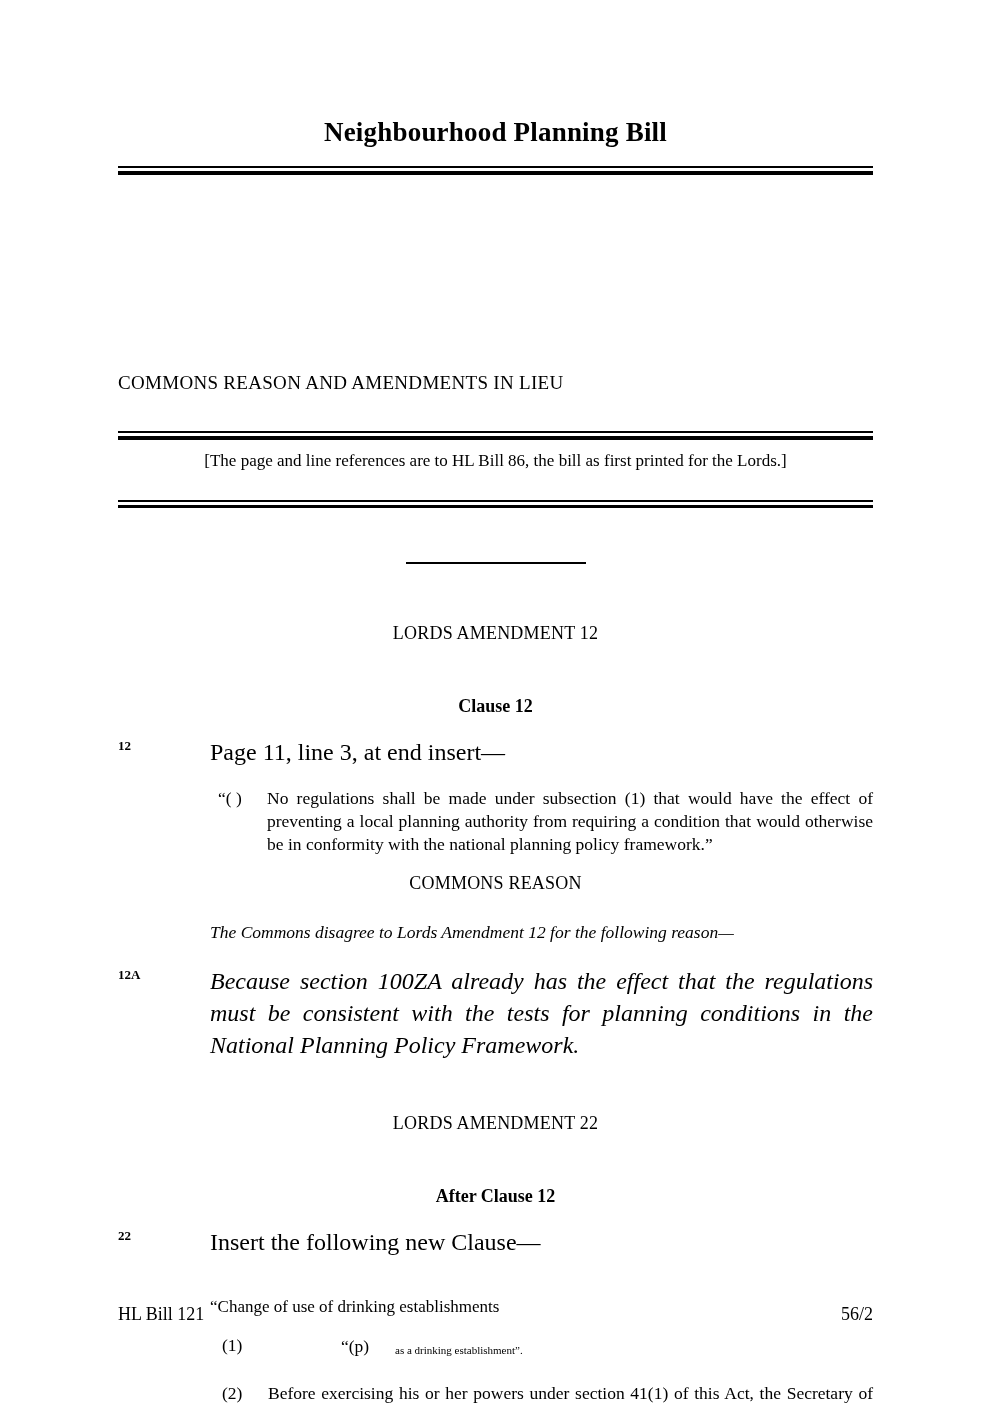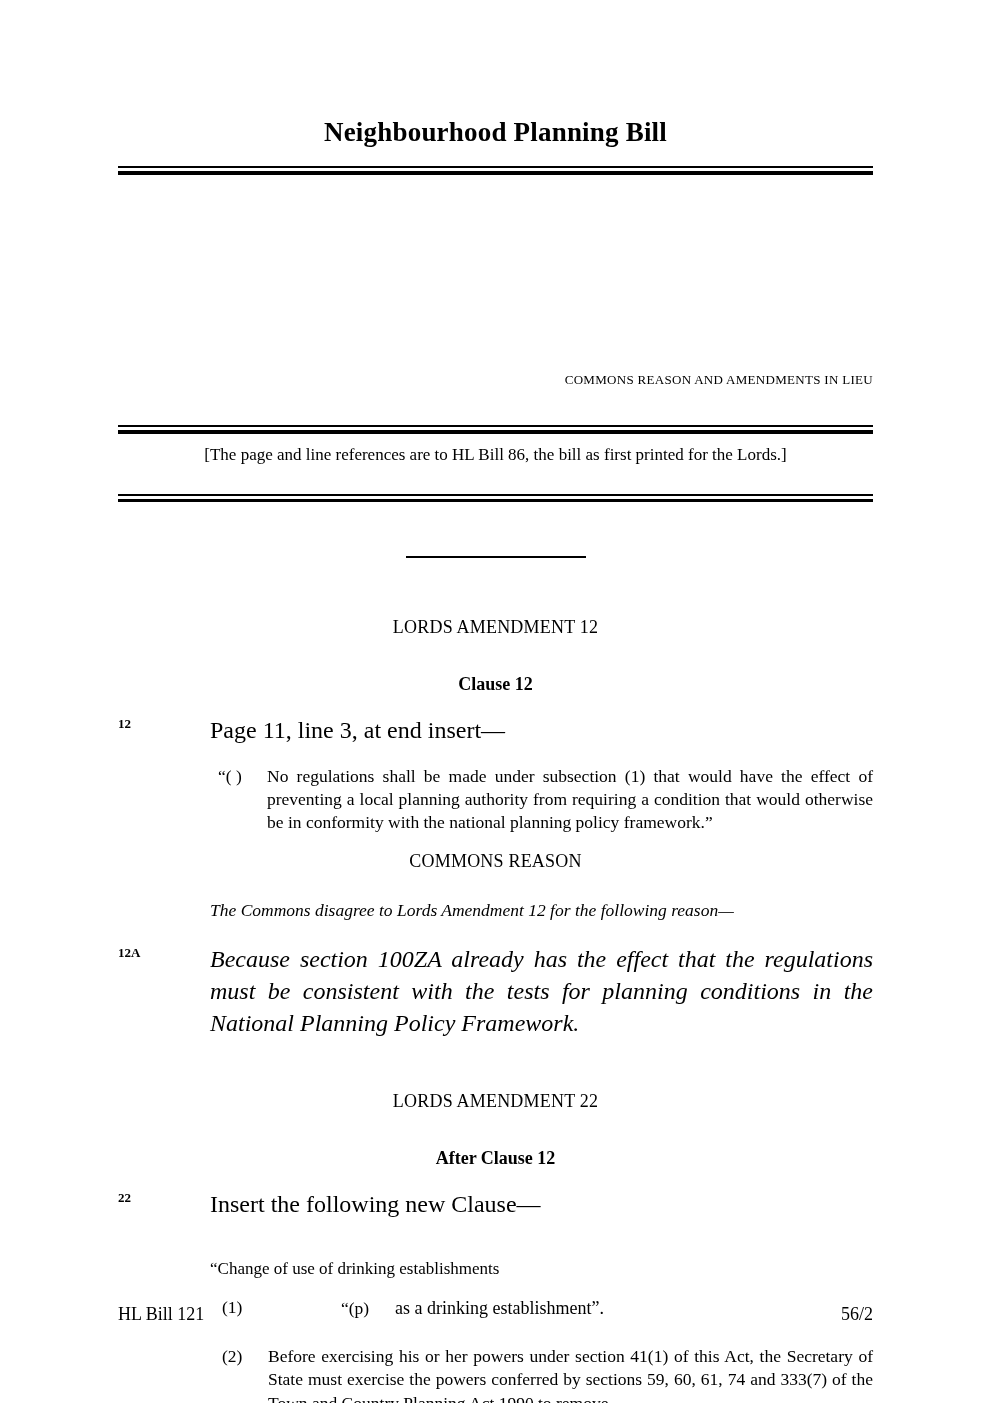--- a/index.html
+++ b/index.html
@@ -59,22 +59,22 @@
     height: 3px;
     background: #fff;
   }
   .rule-double-b .thin {
     height: 2px;
     background: #000;
   }
 
   
   .subtitle {
-    text-align: right;
-    font-size: 13px;
+    text-align: left;
+    font-size: 19px;
     letter-spacing: 0.3px;
     margin-top: 197px;
   }
 
   
   .note-box {
     margin-top: 37px;
   }
   .note-text {
     text-align: center;
@@ -99,21 +99,21 @@
   .amend-heading {
     text-align: center;
     font-size: 18px;
     letter-spacing: 0.2px;
     margin-top: 52px;
   }
   .clause-heading {
     text-align: center;
     font-size: 18px;
     font-weight: bold;
-    margin-top: 36px;
+    margin-top: 52px;
   }
   .commons-reason-heading {
     text-align: center;
     font-size: 18px;
     letter-spacing: 0.2px;
     margin-top: 17px;
   }
 
   
   .amend-row {
@@ -206,22 +206,23 @@
     padding-left: 73px;
     margin-top: 1px;
   }
   .subitem-num {
     flex: 0 0 54px;
     font-size: 17.5px;
     line-height: 1.33;
   }
   .subitem-text {
     flex: 1 1 auto;
-    font-size: 18px;
-    line-height: 1.33;
+    font-size: 11px;
+    line-height: 1.33;
+    margin-top: 8px;
   }
 
   
   .footer {
     position: absolute;
     left: 118px;
     right: 118px;
     bottom: 96px;
     display: flex;
     justify-content: space-between;

